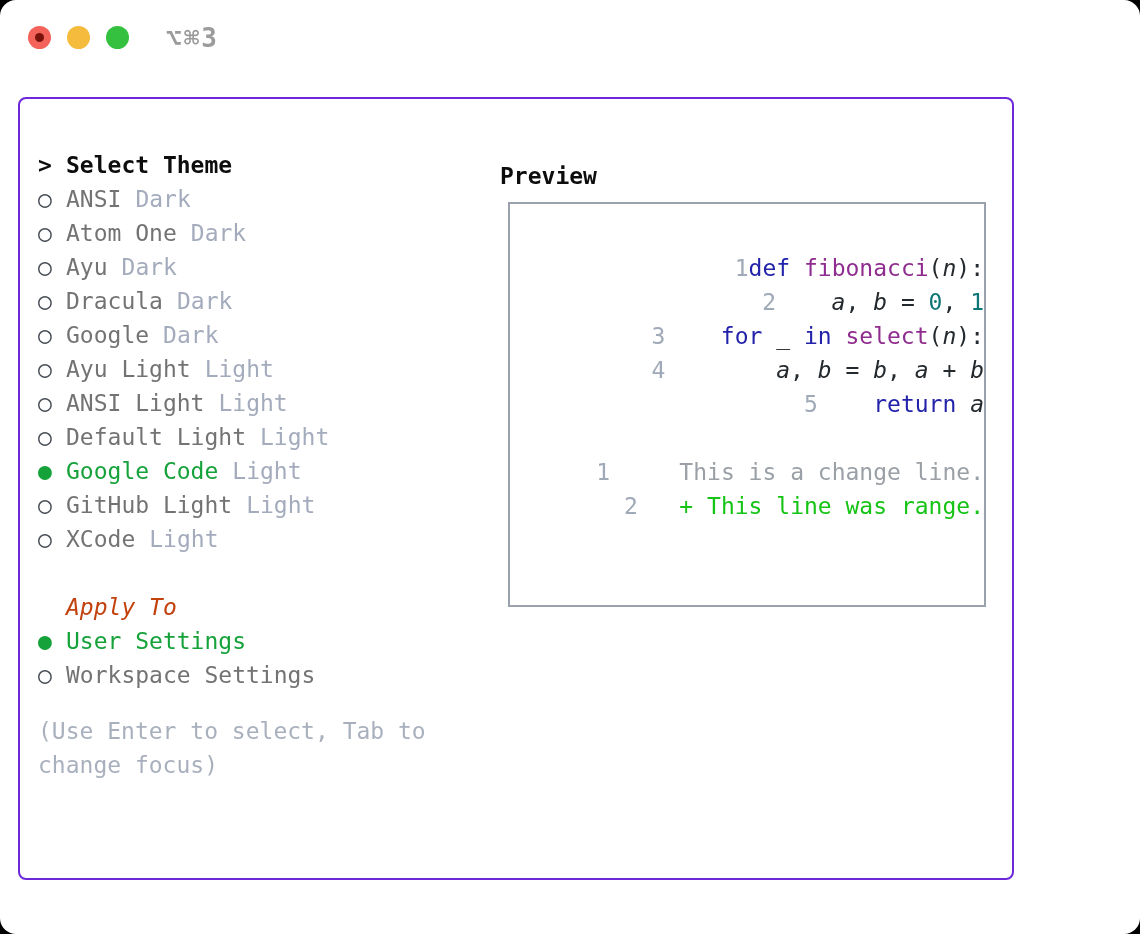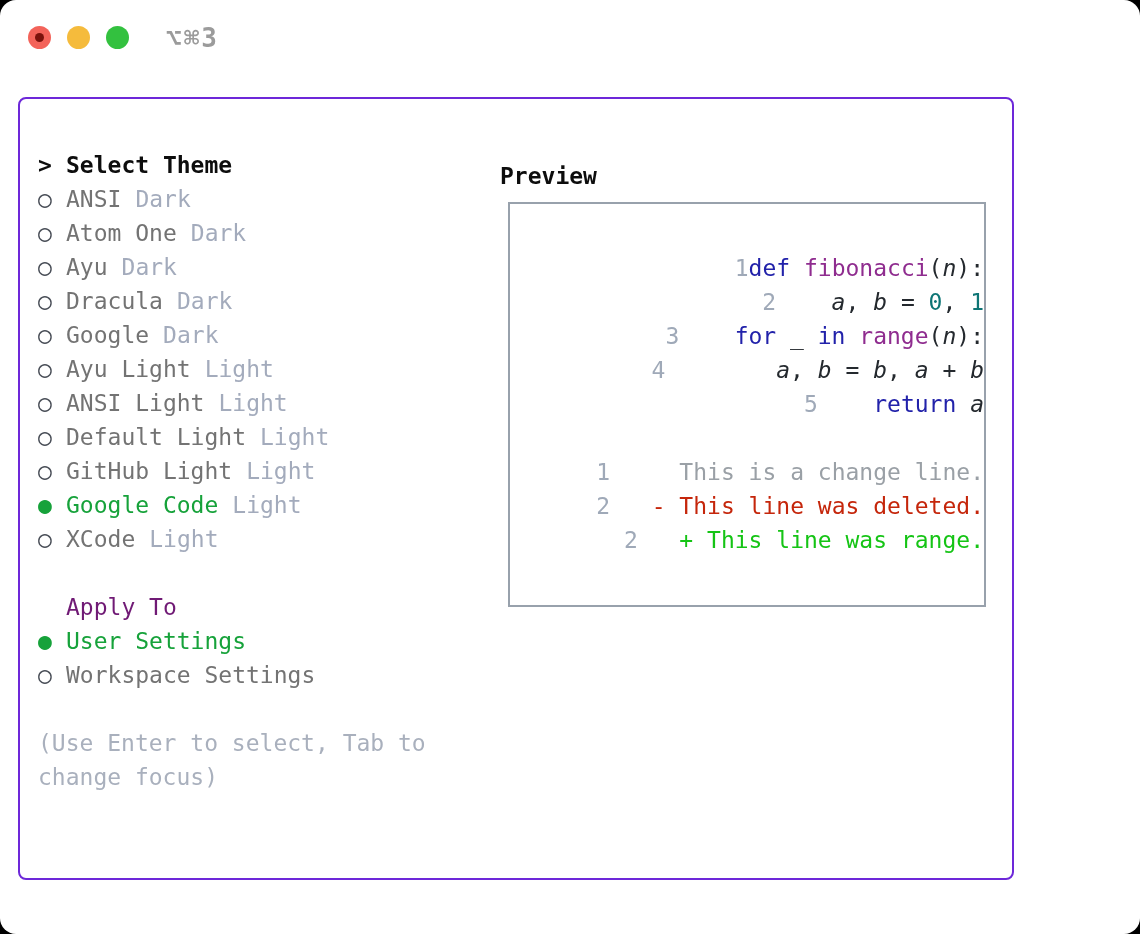--- a/index.html
+++ b/index.html
@@ -34,23 +34,23 @@
     position:absolute; left:18px; top:49px; width:430px;
     font-size:23px; line-height:34px; color:#343a44;
   }
   .row { height:34px; white-space:pre; }
   .spacer { height:34px; }
   .bullet { display:inline-block; width:28px; color:#4a4f58; }
   .hdr .bullet, .hdr .hdr-label { font-weight:bold; color:#0d0d0d; }
   .tname { color:#737373; }
   .tvariant { color:#a3abbc; margin-left:14px; }
   .selected .bullet, .selected .tname { color:#16a23a; }
-  .apply-header { padding-left:28px; color:#701a75; }
+  .apply-header { padding-left:28px; color:#c2410c;font-style:italic; }
   .help {
-    margin-top:34px; color:#a9b0bd; white-space:normal;
+    margin-top:22px; color:#a9b0bd; white-space:normal;
     font-size:23px; line-height:34px; width:430px;
   }
   
   .preview-title {
     position:absolute; left:480px; top:60px;
     font-size:23px; line-height:34px; font-weight:bold; color:#0d0d0d;
   }
   .preview-box {
     position:absolute; left:488px; top:103px; width:478px; height:405px;
     box-sizing:border-box; border:2px solid #98a1ac; background:#fff;
@@ -85,42 +85,41 @@
       <div class="row hdr"><span class="bullet">&gt;</span><span class="hdr-label">Select Theme</span></div>
 
       <div class="row"><span class="bullet">○</span><span class="tname">ANSI</span><span class="tvariant">Dark</span></div>
       <div class="row"><span class="bullet">○</span><span class="tname">Atom One</span><span class="tvariant">Dark</span></div>
       <div class="row"><span class="bullet">○</span><span class="tname">Ayu</span><span class="tvariant">Dark</span></div>
       <div class="row"><span class="bullet">○</span><span class="tname">Dracula</span><span class="tvariant">Dark</span></div>
       <div class="row"><span class="bullet">○</span><span class="tname">Google</span><span class="tvariant">Dark</span></div>
       <div class="row"><span class="bullet">○</span><span class="tname">Ayu Light</span><span class="tvariant">Light</span></div>
       <div class="row"><span class="bullet">○</span><span class="tname">ANSI Light</span><span class="tvariant">Light</span></div>
       <div class="row"><span class="bullet">○</span><span class="tname">Default Light</span><span class="tvariant">Light</span></div>
+      <div class="row selected"><span class="bullet">●</span><span class="tname">Google Code</span><span class="tvariant">Light</span></div>
       <div class="row"><span class="bullet">○</span><span class="tname">GitHub Light</span><span class="tvariant">Light</span></div>
-      <div class="row selected"><span class="bullet">●</span><span class="tname">Google Code</span><span class="tvariant">Light</span></div>
       <div class="row"><span class="bullet">○</span><span class="tname">XCode</span><span class="tvariant">Light</span></div>
 
       <div class="spacer"></div>
       <div class="row apply-header">Apply To</div>
       <div class="row selected"><span class="bullet">●</span><span class="tname">User Settings</span></div>
       <div class="row"><span class="bullet">○</span><span class="tname">Workspace Settings</span></div>
 
       <div class="help">(Use Enter to select, Tab to change focus)</div>
     </div>
 
     <div class="preview-title">Preview</div>
 
     <div class="preview-box">
       <div class="code">
         <div class="cline"><span class="ln">1</span><span class="kw">def</span><span class="pl"> </span><span class="fn">fibonacci</span><span class="pl">(</span><span class="var">n</span><span class="pl">):</span></div>
         <div class="cline"><span class="ln">2</span><span class="pl">    </span><span class="var">a</span><span class="pl">, </span><span class="var">b</span><span class="pl"> = </span><span class="lit">0</span><span class="pl">, </span><span class="lit">1</span></div>
-        <div class="cline"><span class="ln">3</span><span class="pl">    </span><span class="kw">for</span><span class="pl"> </span><span class="var">_</span><span class="pl"> </span><span class="kw">in</span><span class="pl"> </span><span class="fn">range</span><span class="pl">(</span><span class="var">n</span><span class="pl">):</span></div>
+        <div class="cline"><span class="ln">3</span><span class="pl">    </span><span class="kw">for</span><span class="pl"> </span><span class="var">_</span><span class="pl"> </span><span class="kw">in</span><span class="pl"> </span><span class="fn">select</span><span class="pl">(</span><span class="var">n</span><span class="pl">):</span></div>
         <div class="cline"><span class="ln">4</span><span class="pl">        </span><span class="var">a</span><span class="pl">, </span><span class="var">b</span><span class="pl"> = </span><span class="var">b</span><span class="pl">, </span><span class="var">a</span><span class="pl"> + </span><span class="var">b</span></div>
         <div class="cline"><span class="ln">5</span><span class="pl">    </span><span class="kw">return</span><span class="pl"> </span><span class="var">a</span></div>
         <div class="cline"></div>
         <div class="cline"><span class="ln">1</span><span class="ctx">     This is a change line.</span></div>
-        <div class="cline"><span class="ln">2</span><span class="pl">   </span><span class="del">- This line was deleted.</span></div>
         <div class="cline"><span class="ln">2</span><span class="pl">   </span><span class="add">+ This line was range.</span></div>
       </div>
     </div>
 
   </div>
 </div>
 
 </body></html>

